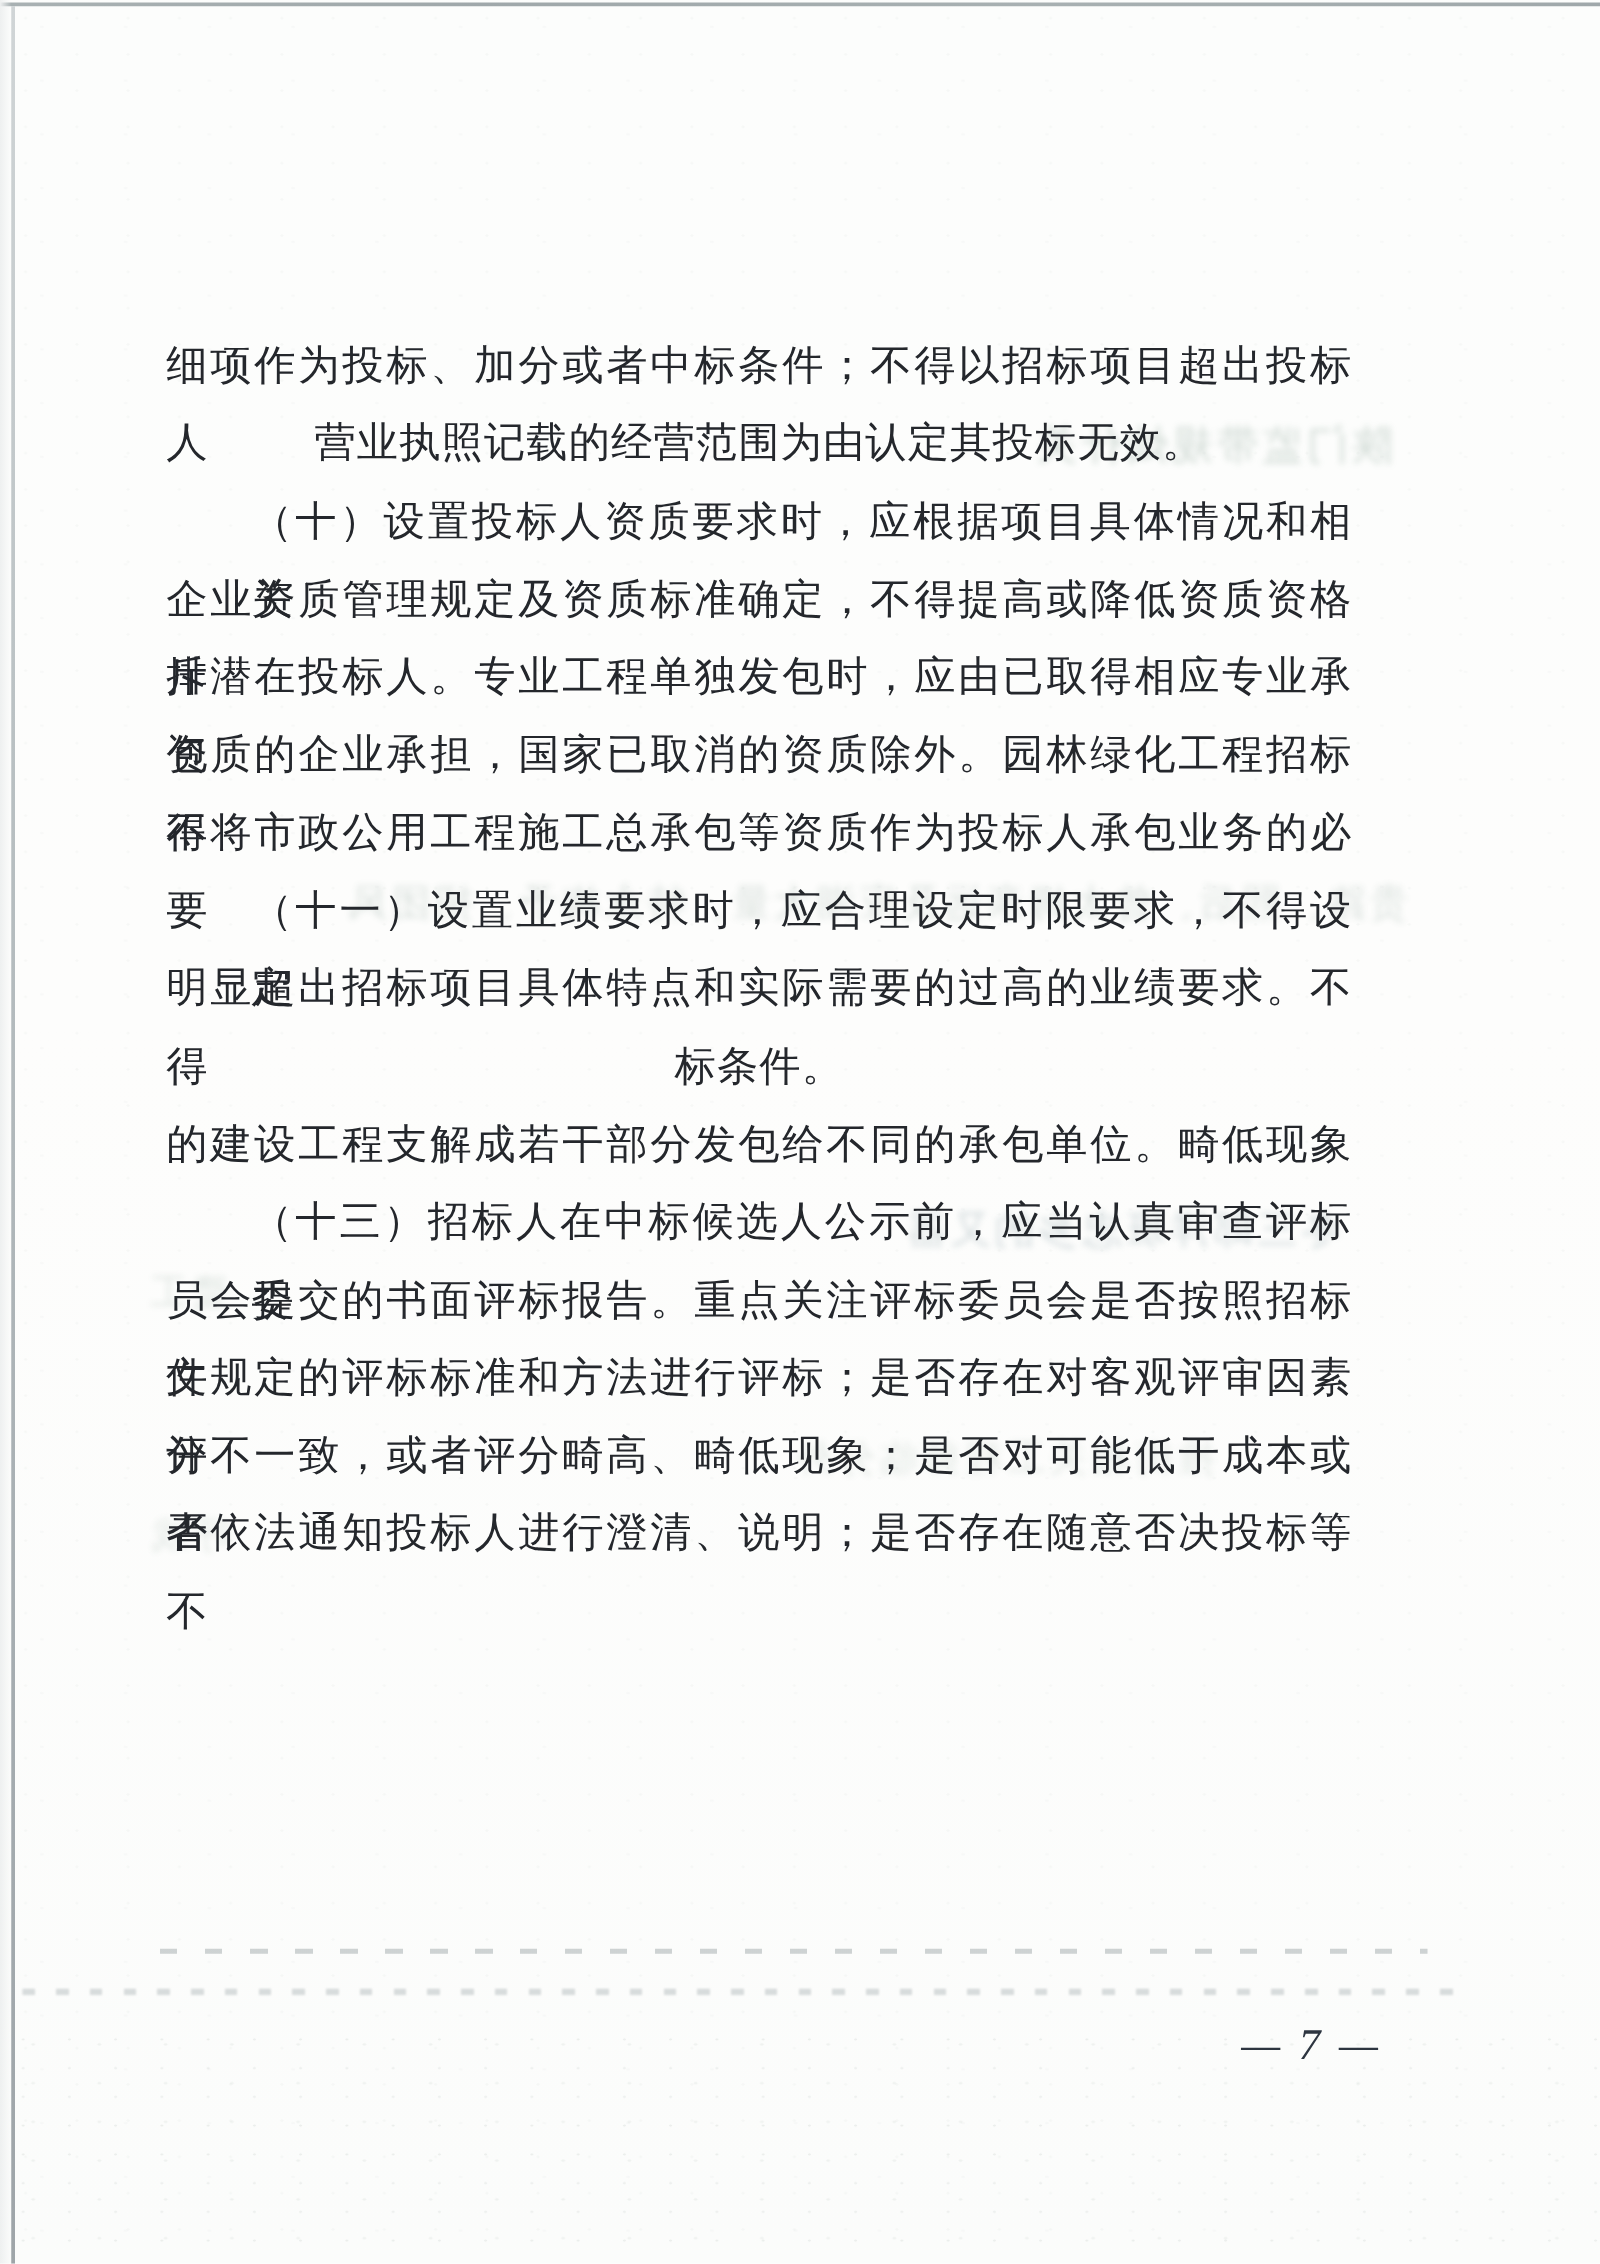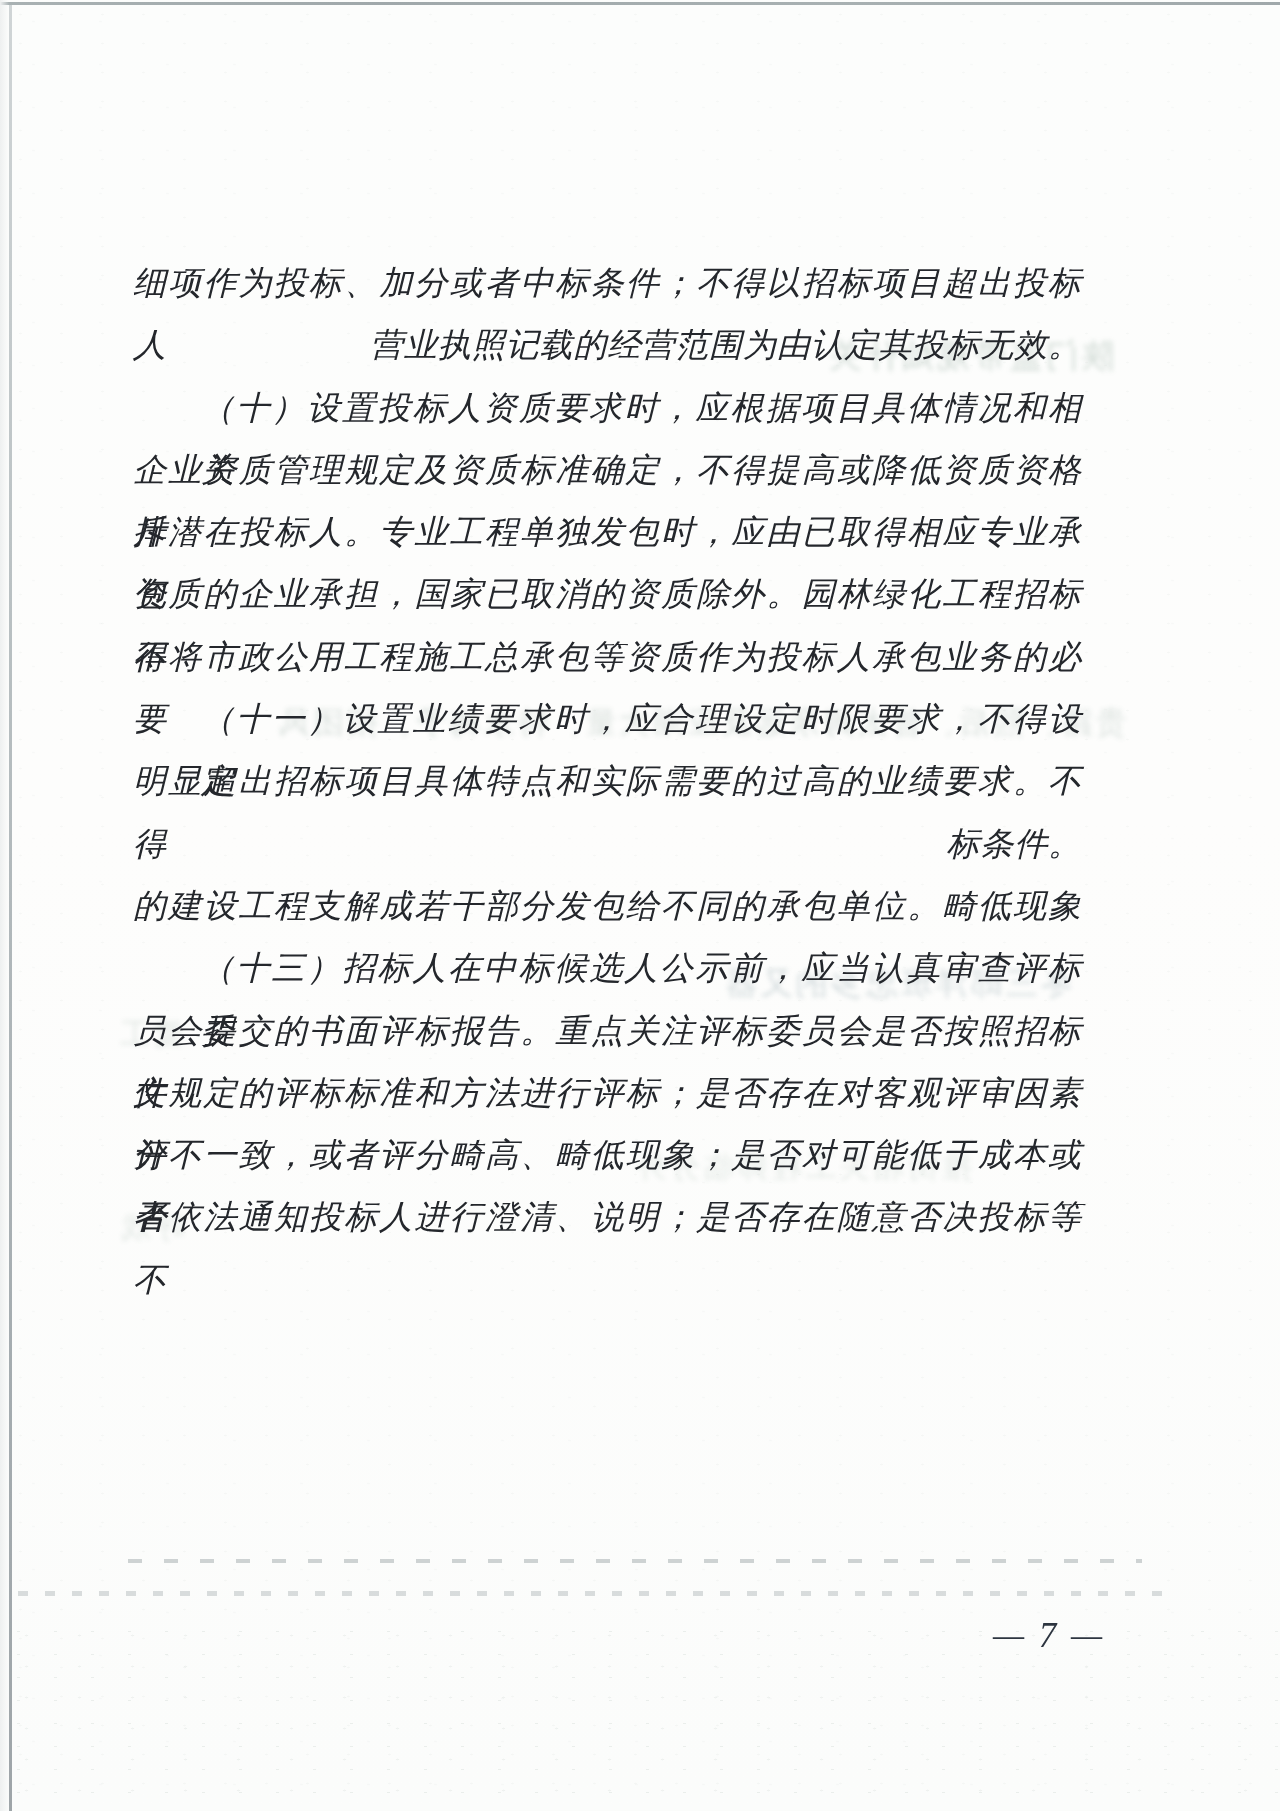--- a/index.html
+++ b/index.html
@@ -25,28 +25,28 @@
     position: absolute; left: 9px; top: 5px; width: 3px; height: 1806px;
     background: linear-gradient(180deg, #c5cbcd 0%, #a7b0b3 35%, #8f989d 75%, #878f94 100%);
     opacity: .8;
   }
   .edge-wash {
     position: absolute; left: 0; top: 0; width: 9px; height: 100%;
     background: linear-gradient(90deg, #eef0f0, rgba(255,255,255,0));
   }
   
   .textblock {
-    position: absolute; left: 133px; top: 252px; width: 949px; font-style: italic;
+    position: absolute; left: 133px; top: 262px; width: 949px;
   }
   .line {
     height: 62.3px; line-height: 62.3px;
     font-size: 33px; letter-spacing: 0.9px;
     color: #24272c;
     white-space: nowrap;
-    text-align: right;
+    text-align: center;
   }
   .j { white-space: normal; text-align: justify; text-align-last: justify; }
   .ind { padding-left: 68px; }
   
   .pagenum {
     position: absolute; left: 993px; top: 1616px;
     font-size: 35px; font-style: italic;
     letter-spacing: 3px;
     color: #2d3540;
   }

